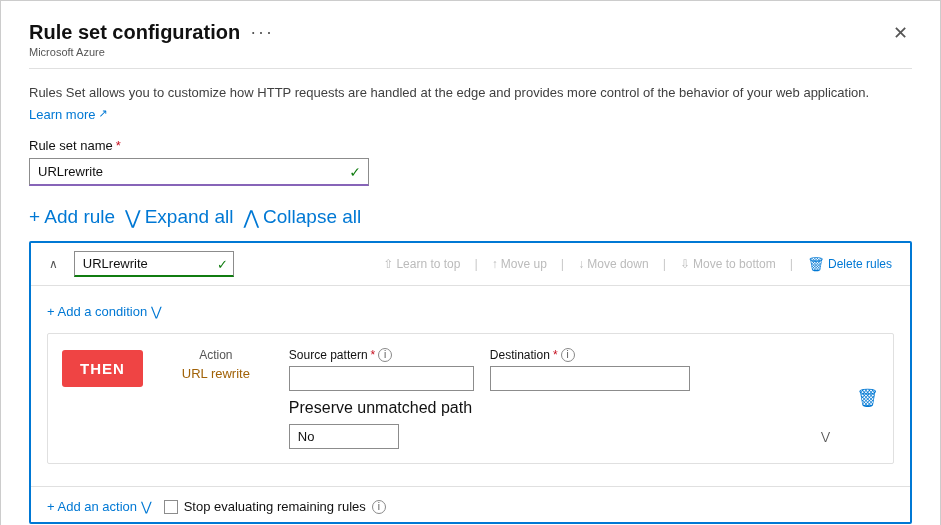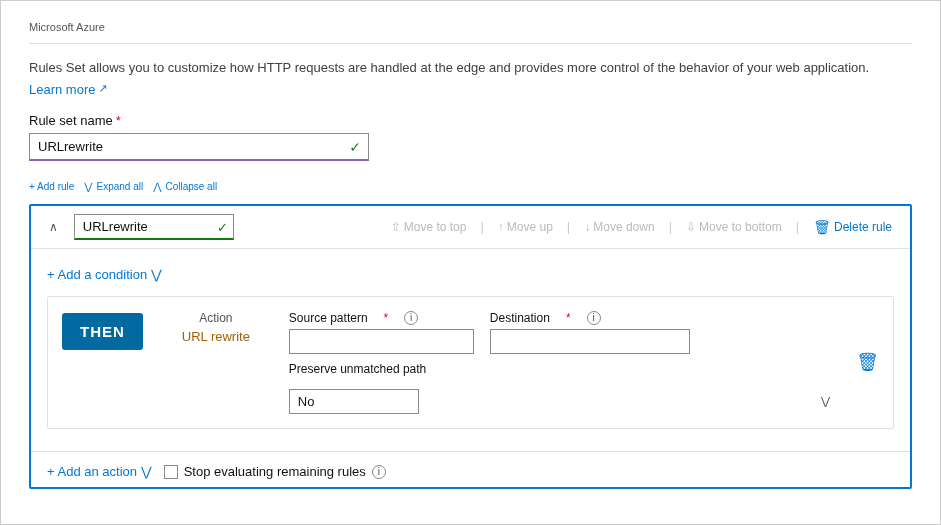--- a/index.html
+++ b/index.html
@@ -127,21 +127,21 @@
     .rules-toolbar {
       display: flex;
       align-items: center;
       gap: 0;
       margin-bottom: 10px;
     }
     .toolbar-btn {
       background: none;
       border: none;
       color: #0078d4;
-      font-size: 10px;
+      font-size: 19px;
       cursor: pointer;
       display: flex;
       align-items: center;
       gap: 4px;
       padding: 2px 10px 2px 0;
     }
     .rule-box {
       border: 2px solid #0078d4;
       border-radius: 2px;
     }
@@ -221,21 +221,21 @@
     .then-section {
       border: 1px solid #e0e0e0;
       border-radius: 2px;
       padding: 14px 14px 14px 14px;
       display: flex;
       align-items: flex-start;
       gap: 18px;
       background: #fff;
     }
     .then-badge {
-      background: #0369a1;
+      background: #ef4444;
       color: #fff;
       font-size: 15px;
       font-weight: 700;
       padding: 10px 18px;
       border-radius: 3px;
       min-width: 72px;
       text-align: left;
       margin-top: 2px;
       letter-spacing: 1px;
     }
@@ -267,21 +267,21 @@
       align-items: flex-start;
     }
     .field-group {
       display: flex;
       flex-direction: column;
       gap: 4px;
     }
     .field-label-row {
       display: flex;
       align-items: center;
-      gap: 16px;
+      gap: 3px;
       font-size: 12px;
       color: #111;
     }
     .info-icon {
       color: #555;
       font-size: 12px;
       cursor: help;
       border: 1px solid #888;
       border-radius: 50%;
       width: 14px;
@@ -293,35 +293,35 @@
     }
     .small-input {
       border: 1px solid #8c8c8c;
       padding: 4px 8px;
       font-size: 13px;
       color: #111;
       outline: none;
       width: 185px;
     }
     .preserve-label {
-      font-size: 12px;
-      color: #111;
-      margin-bottom: 9px;
+      font-size: 16px;
+      color: #111;
+      margin-bottom: 3px;
     }
     .select-wrapper {
       position: relative;
       display: inline-block;
     }
     .small-select {
       border: 1px solid #8c8c8c;
       padding: 4px 28px 4px 8px;
       font-size: 13px;
       color: #111;
       outline: none;
-      width: 130px;
+      width: 110px;
       appearance: none;
       background: #fff;
       cursor: pointer;
     }
     .select-chevron {
       position: absolute;
       right: 8px;
       top: 50%;
       transform: translateY(-50%);
       color: #555;
@@ -370,20 +370,27 @@
       background: #fff;
       vertical-align: middle;
     }
     .sep-pipe { color: #ccc; margin: 0 2px; }
   </style>
 </head>
 <body>
 
 <div class="dialog">
   
+  <div class="dialog-header">
+    <div class="dialog-title-row">
+      <span class="dialog-title">Rule set configuration</span>
+      <span class="dialog-more">···</span>
+    </div>
+    <button class="close-btn">✕</button>
+  </div>
   <div class="dialog-subtitle">Microsoft Azure</div>
   <hr class="divider">
 
   
   <div class="description">Rules Set allows you to customize how HTTP requests are handled at the edge and provides more control of the behavior of your web application.</div>
   <a class="learn-more" href="#">
     <span>Learn more</span>
     <span class="external-icon">↗</span>
   </a>
 
@@ -417,41 +424,41 @@
       <button class="rule-action-btn">
         <span>∧</span>
       </button>
       <div class="rule-name-wrapper">
         <input class="rule-name-input" type="text" value="URLrewrite" style="">
         <span class="rule-name-check">✓</span>
       </div>
       <div class="rule-actions-row">
         <button class="rule-action-btn disabled">
           <span>⇧</span>
-          <span>Move to top</span>
+          <span>Learn to top</span>
         </button>
         <span class="sep-pipe">|</span>
         <button class="rule-action-btn disabled">
           <span>↑</span>
           <span>Move up</span>
         </button>
         <span class="sep-pipe">|</span>
         <button class="rule-action-btn disabled">
           <span>↓</span>
           <span>Move down</span>
         </button>
         <span class="sep-pipe">|</span>
         <button class="rule-action-btn disabled">
           <span>⇩</span>
           <span>Move to bottom</span>
         </button>
         <span class="sep-pipe">|</span>
         <button class="rule-action-btn rule-action-delete">
           <span style="font-size:14px;">🗑</span>
-          <span>Delete rule</span>
+          <span>Delete rules</span>
         </button>
       </div>
     </div>
 
     <div class="rule-body">
 
       <div class="add-condition-row">
         <button class="add-condition-btn">
           <span>+ Add a condition</span>
           <span>⋁</span>

